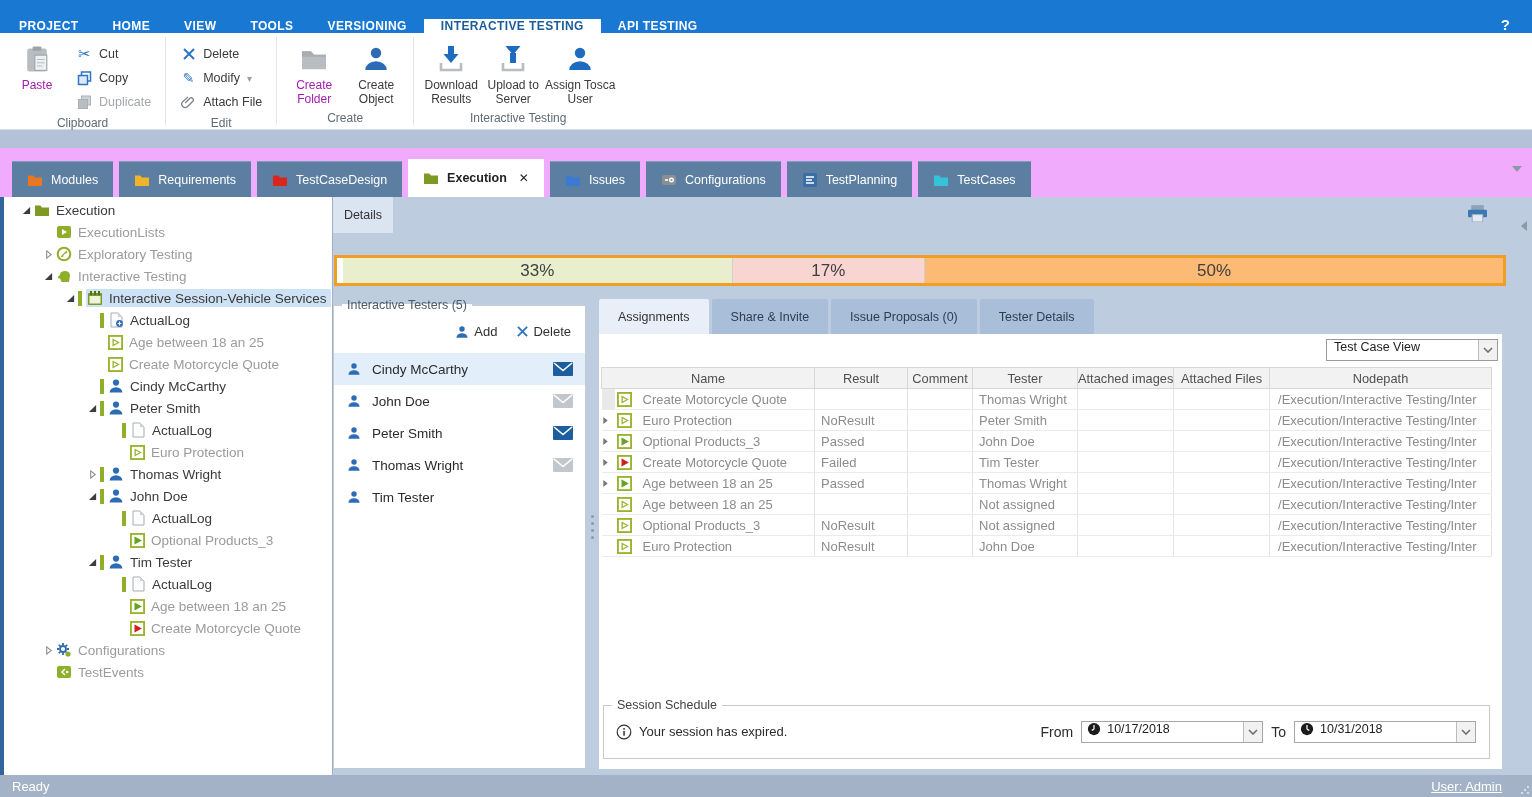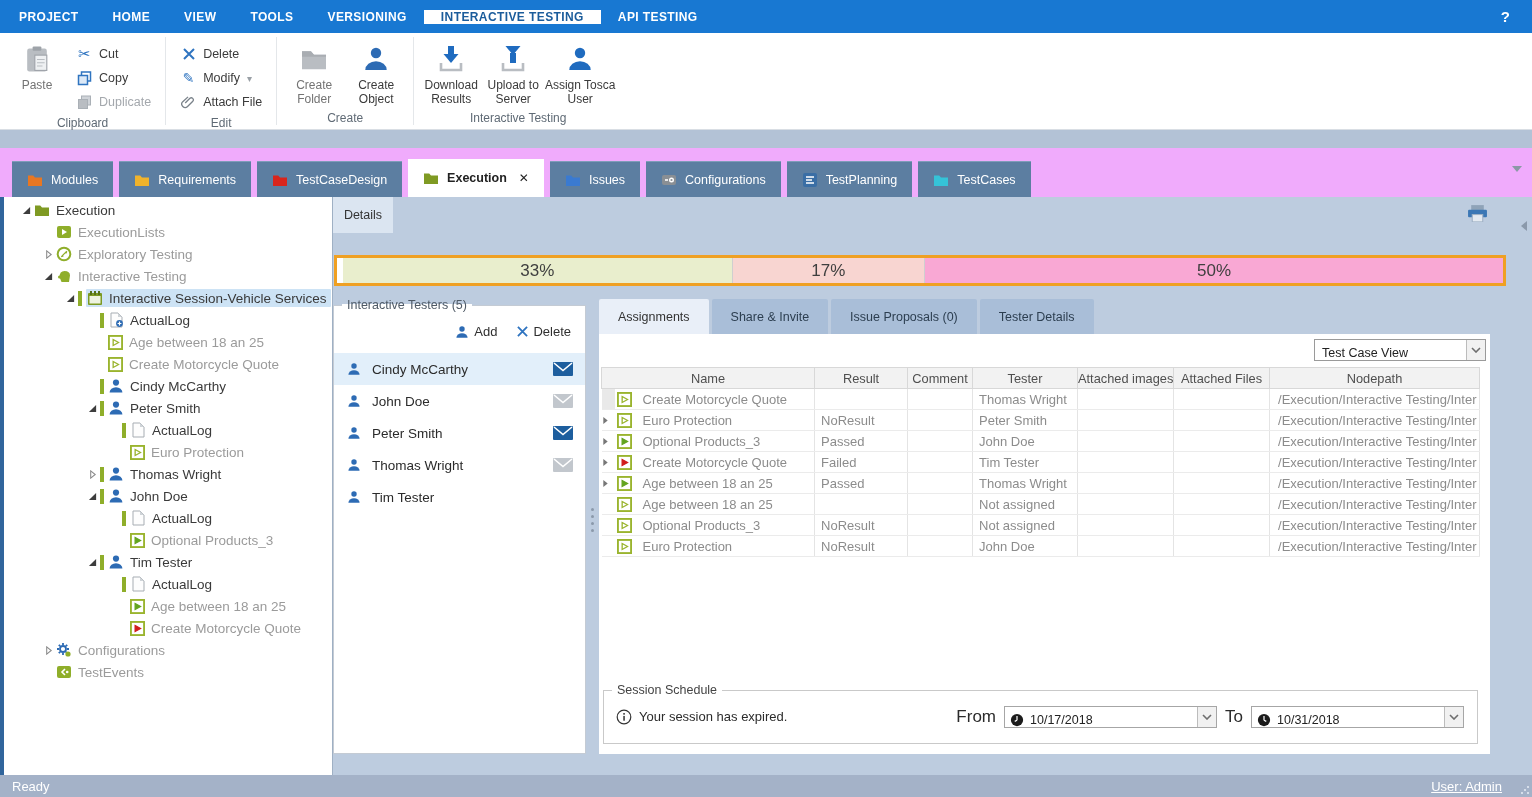--- a/index.html
+++ b/index.html
@@ -2,36 +2,36 @@
 <html><head>
 <meta charset="utf-8">
 <style>
   * { margin:0; padding:0; box-sizing:border-box; }
   html,body { width:1532px; height:797px; overflow:hidden; }
   body { font-family:"Liberation Sans","DejaVu Sans",sans-serif; background:#bdccdf; font-size:13px; }
   svg { display:block; }
   .glyph { font-family:"DejaVu Sans",sans-serif; }
 
   
-  .menubar { height:33px; background:#1878d2; display:flex; align-items:center; color:#fff; }
+  .menubar { height:33px; background:#1878d2; display:flex; align-items:flex-end; color:#fff; }
   .menuitem { display:flex; align-items:center; padding:0 17px; font-size:12px; font-weight:600; letter-spacing:.4px; cursor:default; }
   .menuitem.first { margin-left:2px; }
   .menuitem.active { background:#ffffff; color:#1b5c9b; }
   .menu-help { margin-left:auto; display:flex; align-items:center; padding:0 22px; font-size:15px; font-weight:700; }
 
   
   .ribbon { height:97px; background:#ffffff; display:flex; border-bottom:1px solid #d9dee4; }
   .rgroup { display:flex; flex-direction:column; padding:4px 6px 0 6px; }
   .rgroup-body { display:flex; flex:1; align-items:flex-start; }
   .rgroup-label { text-align:center; font-size:12px; color:#5f6a75; padding:2px 0 4px 0; }
   .rsep { width:1px; background:#e4e7ea; margin:4px 0; }
   .rlarge { display:flex; flex-direction:column; align-items:center; width:62px; padding-top:5px; background:none; border:none; font-family:inherit; cursor:pointer; }
   .rlarge .ric { height:34px; display:flex; align-items:center; }
   .rlarge .rtxt { font-size:12px; line-height:14px; color:#3b3b3b; text-align:center; margin-top:2px; }
-  .rlarge.disabled .rtxt { color:#737373; }
+  .rlarge.disabled .rtxt { color:#a21caf; }
   .rsmallcol { display:flex; flex-direction:column; justify-content:flex-start; padding-top:5px; }
   .rsmall { display:flex; align-items:center; gap:6px; height:24px; padding:0 8px; background:none; border:none; font-family:inherit; font-size:12.5px; color:#3b3b3b; cursor:pointer; }
   .rsmall.disabled { color:#a4a8ad; }
   .rsmall .sic { width:17px; display:flex; justify-content:center; align-items:center; }
   .cutglyph { color:#2f74c0; font-size:15px; }
   .drop-caret { color:#9aa0a6; font-size:10px; margin-left:1px; }
 
   
   .band { height:18px; background:#b3c2d6; }
   .tabstrip { height:49px; background:#f0abfc; display:flex; align-items:flex-end; padding-left:12px; position:relative; }
@@ -69,23 +69,23 @@
   .content { flex:1; display:flex; flex-direction:column; min-width:0; position:relative; }
   .details-row { height:36px; position:relative; flex:none; }
   .details-tab { width:60px; height:36px; background:#dbe5f1; color:#333; font-size:12.5px; display:flex; align-items:center; justify-content:center; cursor:pointer; }
   .printer-btn { position:absolute; right:44px; top:8px; background:none; border:none; cursor:pointer; }
   .content-collapse { position:absolute; right:5px; top:24px; width:0; height:0; border-top:5px solid transparent; border-bottom:5px solid transparent; border-right:6px solid #8b99ab; }
 
   
   .progress { height:31px; margin:22px 26px 0 1px; border:3px solid #efa023; background:#fff; display:flex; flex:none; }
   .pseg { display:flex; align-items:center; justify-content:center; font-size:17px; color:#3f3f3f; }
   .pseg + .pseg { border-left:1px solid #cfcfcf; }
-  .seg1 { background:#e9eecd; } .seg2 { background:#f8d5d1; } .seg3 { background:#f9a8d4; }
-
-  .content-body { flex:1; display:flex; margin-top:13px; margin-bottom:21px; padding-right:42px; min-height:0; }
+  .seg1 { background:#e9eecd; } .seg2 { background:#f8d5d1; } .seg3 { background:#fdba74; }
+
+  .content-body { flex:1; display:flex; margin-top:13px; margin-bottom:6px; padding-right:30px; min-height:0; }
 
   
   .grouplegend { position:absolute; top:-8px; left:8px; padding:0 5px; font-size:12.5px; color:#4f5a66; }
 
   
   .testers { width:253px; flex:none; background:#fff; border:1px solid #c4cbd4; position:relative; margin-top:6px; }
   .testers .grouplegend { background:linear-gradient(to bottom,#bdccdf 46%,#ffffff 46%); }
   .testers-actions { display:flex; justify-content:flex-end; gap:20px; padding:18px 14px 6px 0; }
   .tact { display:flex; align-items:center; gap:5px; background:none; border:none; font-family:inherit; font-size:13px; color:#2f2f2f; cursor:pointer; }
   .xsvg path { stroke:#2f74c0; stroke-width:2; fill:none; }
@@ -100,43 +100,43 @@
   .midsplit { width:13px; flex:none; position:relative; }
   .midsplit .dots { position:absolute; left:5px; top:46%; }
   .midsplit .dots i { display:block; width:3px; height:3px; background:#8b99ab; border-radius:50%; margin-bottom:4px; }
 
   
   .assign { flex:1; display:flex; flex-direction:column; min-width:0; }
   .atabs { height:35px; display:flex; gap:3px; flex:none; }
   .atab { padding:0 19px; display:flex; align-items:center; background:#a9bed8; color:#2c3e50; font-size:12.5px; border-radius:2px 2px 0 0; cursor:pointer; }
   .atab.active { background:#e9eff8; color:#333; }
   .abody { flex:1; background:#fff; position:relative; min-height:0; display:flex; flex-direction:column; }
-  .viewsel { position:absolute; top:5px; right:4px; width:172px; height:22px; border:1px solid #9a9a9a; display:flex; align-items:flex-end; background:#fff; cursor:pointer; }
+  .viewsel { position:absolute; top:5px; right:4px; width:172px; height:22px; border:1px solid #9a9a9a; display:flex; align-items:flex-start; background:#fff; cursor:pointer; }
   .viewsel .vtxt { padding-left:7px; font-size:12.5px; color:#222; }
   .selarrow { margin-left:auto; width:19px; height:100%; border-left:1px solid #bcbcbc; background:#f1f1f1; display:flex; align-items:center; justify-content:center; }
   .chev path { fill:none; stroke:#6e6e6e; stroke-width:1.6; }
 
   
   .assign-table { border-collapse:collapse; margin:33px 10px 0 2px; table-layout:fixed; width:calc(100% - 12px); font-size:13px; color:#8c8c8c; }
   .assign-table th { height:21px; background:#f2f2f2; border:1px solid #d8d8d8; font-weight:400; font-size:12.8px; color:#4f4f4f; text-align:center; overflow:hidden; white-space:nowrap; }
   .assign-table td { height:21px; border-right:1px solid #e4e4e4; border-bottom:1px solid #ebebeb; padding:0 6px; overflow:hidden; white-space:nowrap; }
   .assign-table td.c-arrow { border-right:none; padding:0; text-align:center; }
   .assign-table td.c-icon { border-right:none; padding:0 2px; }
   .assign-table tr.selected td.c-arrow { background:#e9e9e9; }
   .assign-table td.c-np { padding-left:8px; }
   .rowarrow path { fill:#777; }
 
   
   .spacer { flex:1; }
   .session { position:relative; border:1px solid #c9c9c9; height:54px; margin:0 12px 10px 4px; display:flex; align-items:center; flex:none; }
   .session .grouplegend { background:#fff; color:#444; }
   .session-msg { display:flex; gap:7px; margin-left:12px; font-size:13px; color:#2b2b2b; }
   .session-right { margin-left:auto; display:flex; align-items:center; gap:8px; padding-right:13px; }
-  .datelabel { font-size:17px; color:#2b2b2b; }
-  .datecombo { width:213px; height:22px; border:1px solid #a6a6a6; display:flex; align-items:flex-end; padding-left:5px; background:#fff; cursor:pointer; }
+  .datelabel { font-size:14px; color:#2b2b2b; }
+  .datecombo { width:182px; height:22px; border:1px solid #a6a6a6; display:flex; align-items:flex-start; padding-left:5px; background:#fff; cursor:pointer; }
   .datecombo .dval { font-size:12.5px; color:#222; margin-left:6px; }
 
   
   .statusbar { height:22px; background:#a4b2c8; color:#fff; display:flex; align-items:center; padding:0 12px; font-size:13px; position:relative; }
   .status-right { margin-left:auto; text-decoration:underline; margin-right:18px; cursor:pointer; }
   .grip { position:absolute; right:2px; bottom:2px; width:10px; height:10px;
           background:radial-gradient(circle at 2px 8px,#d6deea 1px,transparent 1.3px),
                      radial-gradient(circle at 8px 8px,#d6deea 1px,transparent 1.3px),
                      radial-gradient(circle at 8px 2px,#d6deea 1px,transparent 1.3px),
                      radial-gradient(circle at 5px 5px,#d6deea 1px,transparent 1.3px); }

